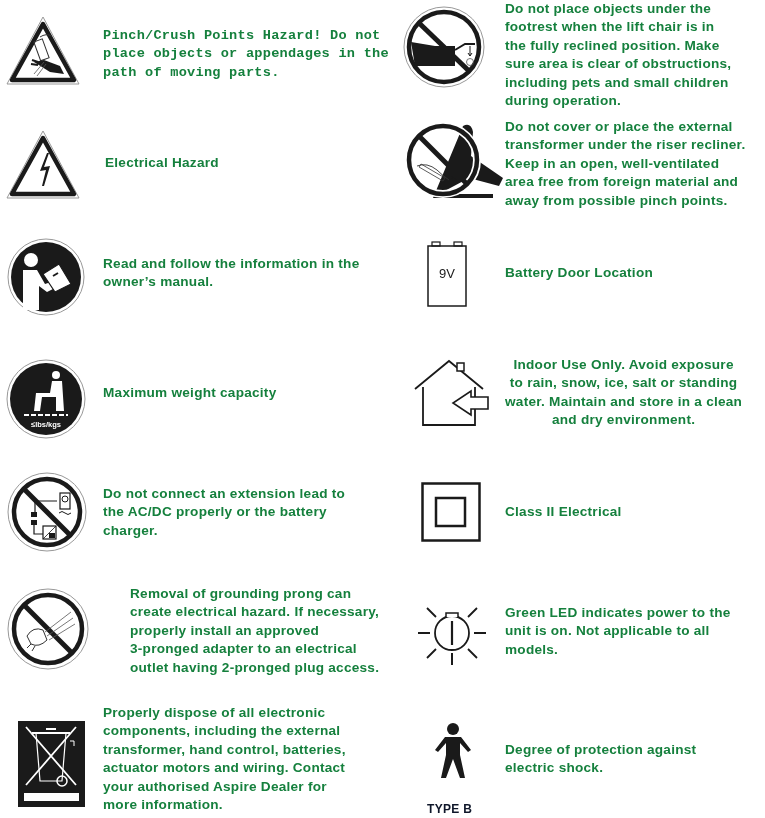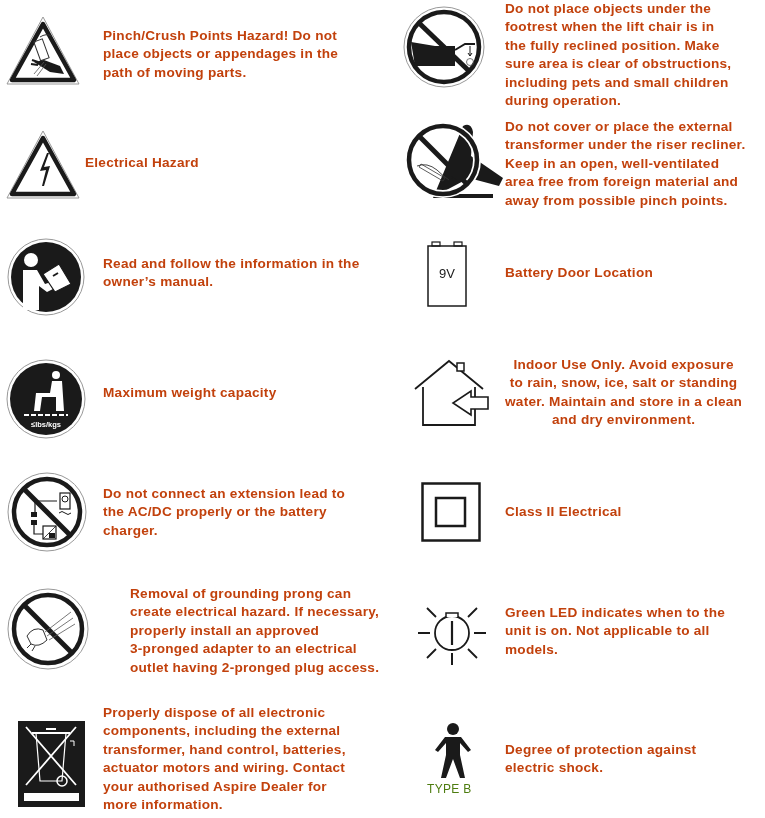--- a/index.html
+++ b/index.html
@@ -1,49 +1,49 @@
 <!DOCTYPE html>
 <html><head>
 <meta charset="utf-8">
 <style>
   html, body { margin:0; padding:0; background:#ffffff; }
   body { width:765px; height:818px; position:relative; overflow:hidden;
          font-family:"Liberation Sans", "DejaVu Sans", sans-serif; }
   .icon { position:absolute; }
   .icon svg { display:block; }
-  .txt { position:absolute; color:#c2410c; font-weight:bold; font-size:13.6px;
+  .txt { position:absolute; color:#15803d; font-weight:bold; font-size:13.6px;
          line-height:18.4px; letter-spacing:0.25px; white-space:pre-line; }
-  .typeb { position:absolute; font-weight:normal; font-size:12px; color:#4d7c0f; letter-spacing:0.3px; }
+  .typeb { position:absolute; font-weight:bold; font-size:12px; color:#0f172a; letter-spacing:0.3px;margin-top:20px; }
 </style>
 </head>
 <body>
 
 <div class="icon" style="left:4px;top:14px;">
   <svg width="78" height="74" viewBox="0 0 78 74">
     <path d="M39 3 L75 70 L3 70 Z" fill="none" stroke="#999" stroke-width="1"></path>
     <path d="M39 10 L70 66 L8 66 Z" fill="none" stroke="#1a1a1a" stroke-width="4.5" stroke-linejoin="round"></path>
     <rect x="33" y="26" width="9" height="20" fill="none" stroke="#333" stroke-width="1" transform="rotate(-20 37 36)"></rect>
     <path d="M36 23 q6 -4 12 -1" fill="none" stroke="#333" stroke-width="1"></path>
     <path d="M30 48 L40 46 L56 52 L60 60 L46 58 Z" fill="#1a1a1a"></path>
     <path d="M28 46 l6 2 M27 50 l7 1" stroke="#1a1a1a" stroke-width="2"></path>
     <path d="M30 60 L40 48 M33 62 L42 50" stroke="#555" stroke-width="0.8"></path>
   </svg>
 </div>
-<div class="txt" style="left:103px;top:27px;">Pinch/Crush Points Hazard! Do not
+<div class="txt" style="left:103px;top:27px;font-family:Liberation Mono, monospace;">Pinch/Crush Points Hazard! Do not
 place objects or appendages in the
 path of moving parts.</div>
 
 <div class="icon" style="left:4px;top:128px;">
   <svg width="78" height="74" viewBox="0 0 78 74">
     <path d="M39 3 L75 70 L3 70 Z" fill="none" stroke="#999" stroke-width="1"></path>
     <path d="M39 10 L70 66 L8 66 Z" fill="none" stroke="#1a1a1a" stroke-width="4.5" stroke-linejoin="round"></path>
     <path d="M43 25 L36 43 L42 42 L38 58 L40 58 L46 38 L40 39 L45 25 Z" fill="#1a1a1a"></path>
   </svg>
 </div>
-<div class="txt" style="left:85px;top:154px;">Electrical Hazard</div>
+<div class="txt" style="left:105px;top:154px;">Electrical Hazard</div>
 
 <div class="icon" style="left:7px;top:238px;">
   <svg width="78" height="78" viewBox="0 0 78 78">
     <circle cx="39" cy="39" r="38" fill="none" stroke="#999" stroke-width="1"></circle>
     <circle cx="39" cy="39" r="35" fill="#1a1a1a"></circle>
     <circle cx="24" cy="22" r="7" fill="#fff"></circle>
     <path d="M16 32 h14 l8 14 l18 -6 l4 4 l-20 10 l-8 -6 v24 h-16 Z" fill="#fff"></path>
     <path d="M36 36 l16 -10 l12 20 l-16 8 Z" fill="#fff" stroke="#1a1a1a" stroke-width="1.2"></path>
     <path d="M46 38 l5 -3" stroke="#1a1a1a" stroke-width="2"></path>
   </svg>
@@ -189,21 +189,21 @@
 <div class="icon" style="left:418px;top:603px;">
   <svg width="68" height="62" viewBox="0 0 68 62">
     <circle cx="34" cy="30" r="17" fill="none" stroke="#1a1a1a" stroke-width="1.8"></circle>
     <path d="M28 14 V10 H40 V14" fill="#fff" stroke="#1a1a1a" stroke-width="1.5"></path>
     <path d="M34 18 V42" stroke="#1a1a1a" stroke-width="2.2"></path>
     <path d="M0 30 H12 M56 30 H68" stroke="#1a1a1a" stroke-width="1.8"></path>
     <path d="M9 5 L18 14 M59 5 L50 14 M9 55 L18 46 M59 55 L50 46" stroke="#1a1a1a" stroke-width="1.8"></path>
     <path d="M34 50 V62" stroke="#1a1a1a" stroke-width="2"></path>
   </svg>
 </div>
-<div class="txt" style="left:505px;top:604px;">Green LED indicates when to the
+<div class="txt" style="left:505px;top:604px;">Green LED indicates power to the
 unit is on. Not applicable to all
 models.</div>
 
 <div class="icon" style="left:432px;top:722px;">
   <svg width="42" height="58" viewBox="0 0 42 58">
     <circle cx="21" cy="7" r="6" fill="#1a1a1a"></circle>
     <path d="M13 15 H29 L39 28 L36 30 L28 21 V33 L33 56 H28 L21 37 L14 56 H9 L14 33 V21 L6 30 L3 28 Z" fill="#1a1a1a"></path>
   </svg>
 </div>
 <div class="typeb" style="left:427px;top:782px;">TYPE B</div>

